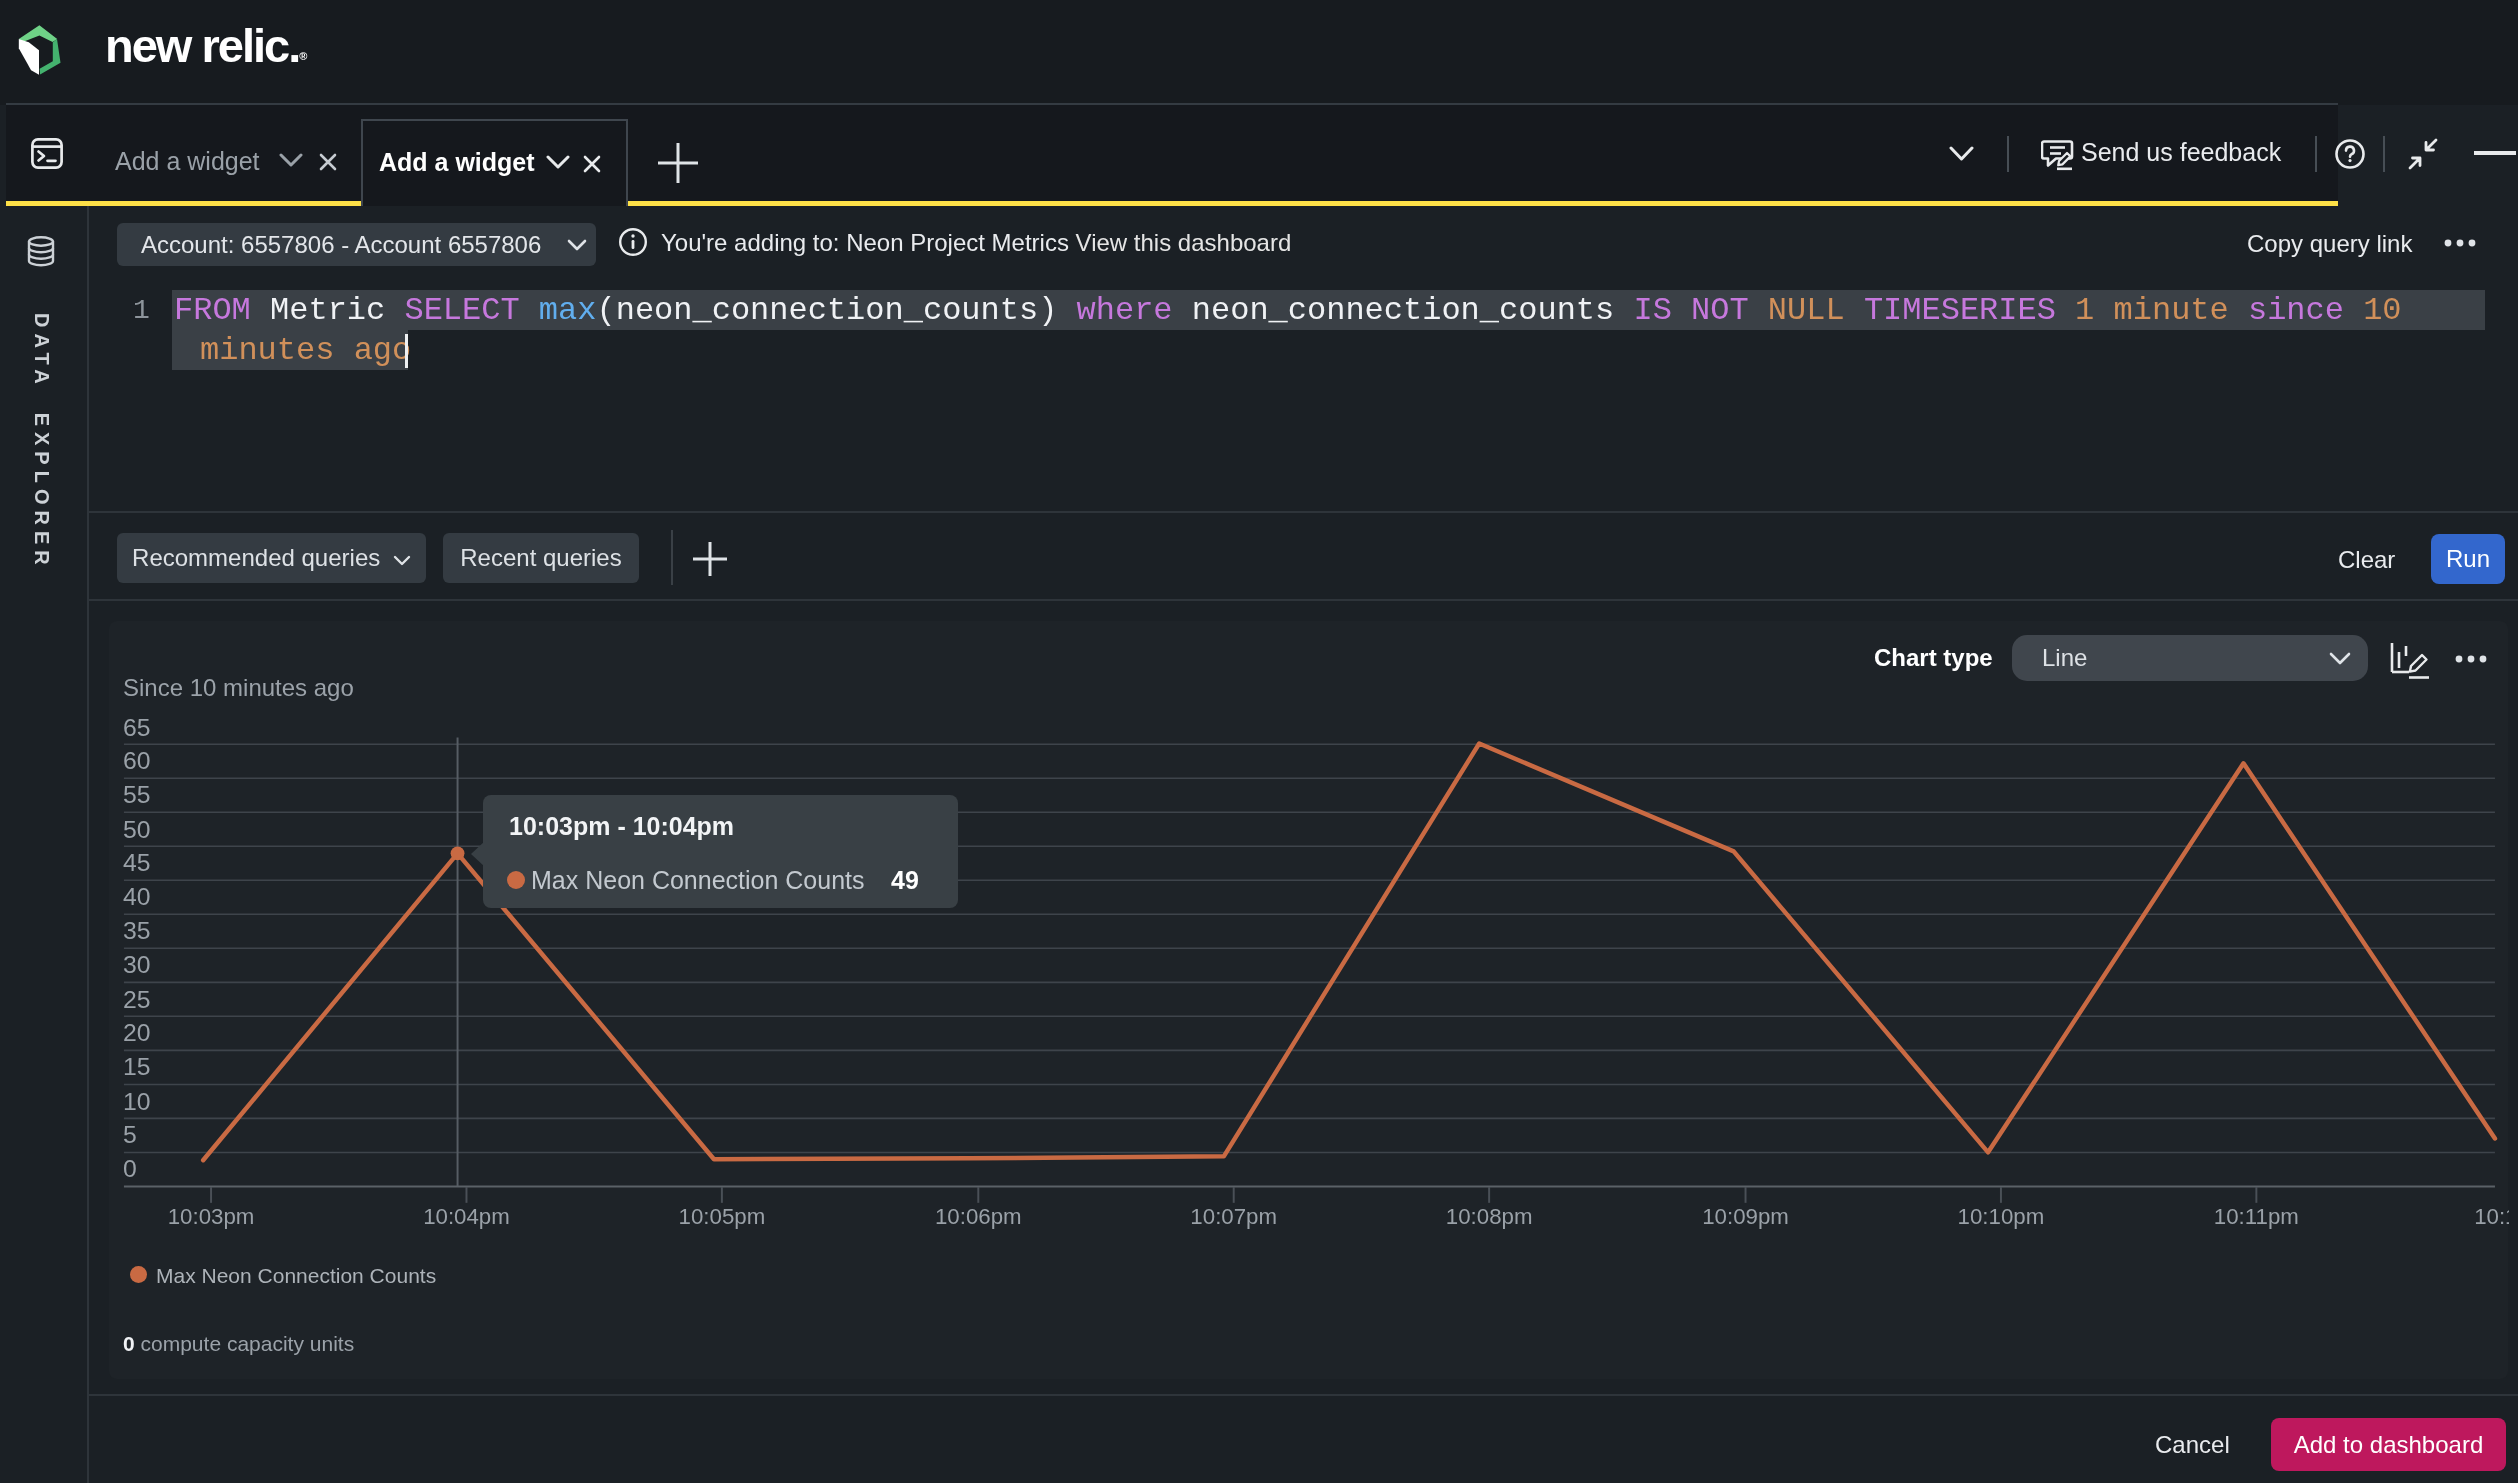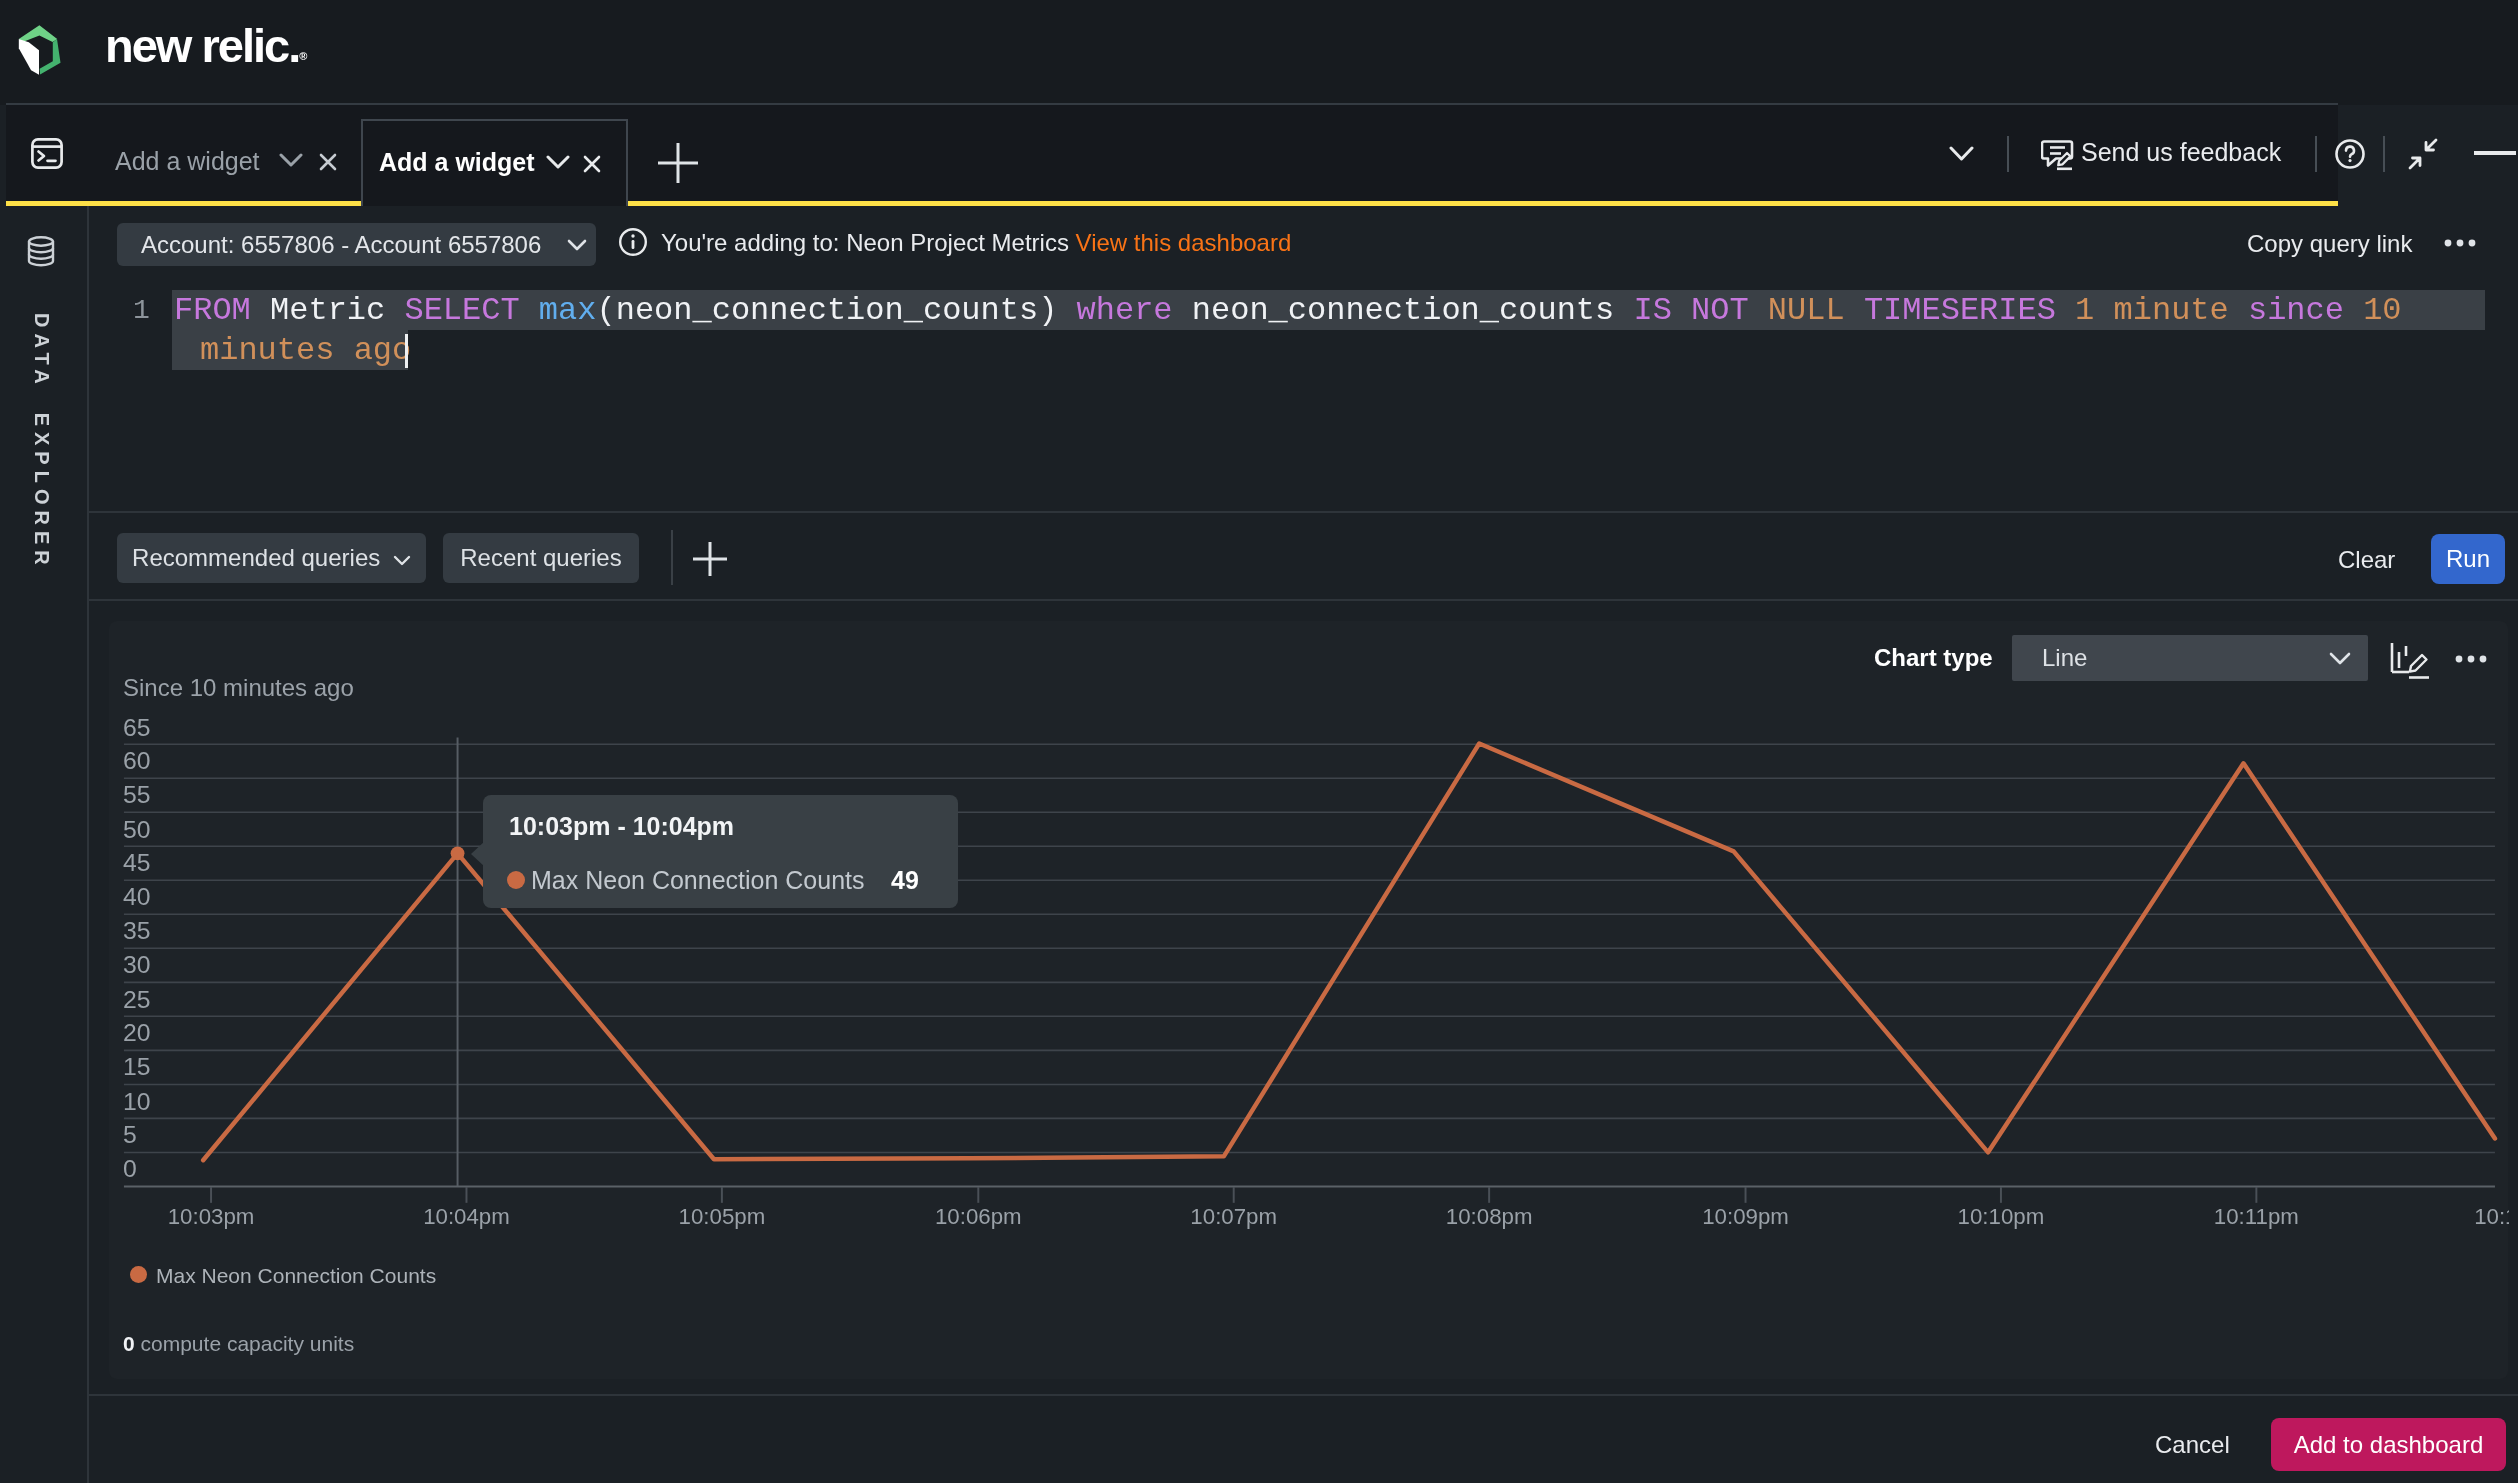--- a/index.html
+++ b/index.html
@@ -13,36 +13,36 @@
   
   #tabbar { position:absolute; left:0; top:103px; width:2332px; height:103px; background:#15181d; border-top:2px solid #343b42; border-bottom:5px solid #fde047;margin-left:6px; }
   .tabtxt { position:absolute; top:42px; font-size:25px; color:#9aa1a8; }
   #tab2 { position:absolute; left:355px; top:14px; width:267px; height:87px; background:#15181d; border:2px solid #3f464e; border-bottom:none; }
   
   #sidebar { position:absolute; left:0; top:206px; width:89px; height:1277px; background:#1b2025; border-right:2px solid #2e343a; }
   #vlabel { position:absolute; left:41px; top:107px; transform-origin:0 0; transform:rotate(90deg) translateY(-50%); white-space:nowrap; font-size:20px; letter-spacing:6px; color:#ccd1d6; font-weight:bold; }
   
   #acctbtn { position:absolute; left:117px; top:223px; width:479px; height:43px; background:#343b42; border-radius:6px; font-size:24px; color:#e3e6ea; line-height:43px; padding-left:24px; }
   #addingto { position:absolute; left:661px; top:229px; font-size:24px; color:#e9ebee; }
-  #addingto a { color:#f97316; text-decoration:none; }
+  #addingto a { color:#e5e5e5; text-decoration:none; }
   #copylink { position:absolute; left:2247px; top:230px; font-size:24px; color:#e9ebee; }
   .codebg { position:absolute; background:#3a4046; }
   .code { position:absolute; font-family:"Liberation Mono", monospace; font-size:32px; white-space:pre; color:#f0f2f5; }
   .kw { color:#c678dd; } .fn { color:#61aeee; } .num { color:#d1905a; }
   #lineno { position:absolute; left:133px; top:295px; font-family:"Liberation Mono", monospace; font-size:28px; color:#8d949b; }
   
   #qrow { position:absolute; left:89px; top:511px; width:2430px; height:90px; border-top:2px solid #2e343a; border-bottom:2px solid #2e343a; }
   .gbtn { position:absolute; top:20px; height:50px; background:#343b42; border-radius:6px; font-size:24px; color:#dde1e5; line-height:50px; text-align:center; }
   #runbtn { position:absolute; left:2342px; top:21px; width:74px; height:50px; background:#3367cd; border-radius:8px; color:#fff; font-size:24px; line-height:50px; text-align:center; }
   #clear { position:absolute; left:2249px; top:33px; font-size:24px; color:#e9ebee; }
   
   #card { position:absolute; left:109px; top:621px; width:2399px; height:758px; background:#1e2328; border-radius:8px; }
   #since { position:absolute; left:123px; top:674px; font-size:24px; color:#9ba2a9; }
   #charttype { position:absolute; left:1874px; top:644px; font-size:24px; font-weight:bold; color:#fff; }
-  #ctsel { position:absolute; left:2012px; top:635px; width:356px; height:46px; background:#40464d; border-radius:2px; font-size:24px; color:#dde1e5; line-height:46px; padding-left:30px; }
+  #ctsel { position:absolute; left:2012px; top:635px; width:356px; height:46px; background:#40464d; border-radius:15px; font-size:24px; color:#dde1e5; line-height:46px; padding-left:30px; }
   
   #tooltip { position:absolute; left:483px; top:795px; width:475px; height:113px; background:#394045; border-radius:8px; }
   #tooltip .tt1 { position:absolute; left:26px; top:17px; font-size:25px; font-weight:bold; color:#f2f4f6; }
   #tooltip .tt2 { position:absolute; left:48px; top:71px; font-size:25px; color:#c3c9cf; }
   #tooltip .ttv { position:absolute; left:408px; top:71px; font-size:25px; font-weight:bold; color:#fff; }
   #ttarrow { position:absolute; left:471px; top:841px; width:0; height:0; border-top:13px solid transparent; border-bottom:13px solid transparent; border-right:14px solid #394045; }
   #ttdot { position:absolute; left:507px; top:871px; width:18px; height:18px; border-radius:50%; background:#c96a43; }
   
   #legend { position:absolute; left:130px; top:1264px; font-size:21px; color:#adb3b9; }
   #legdot { position:absolute; left:130px; top:1266px; width:17px; height:17px; border-radius:50%; background:#c96a43; }

